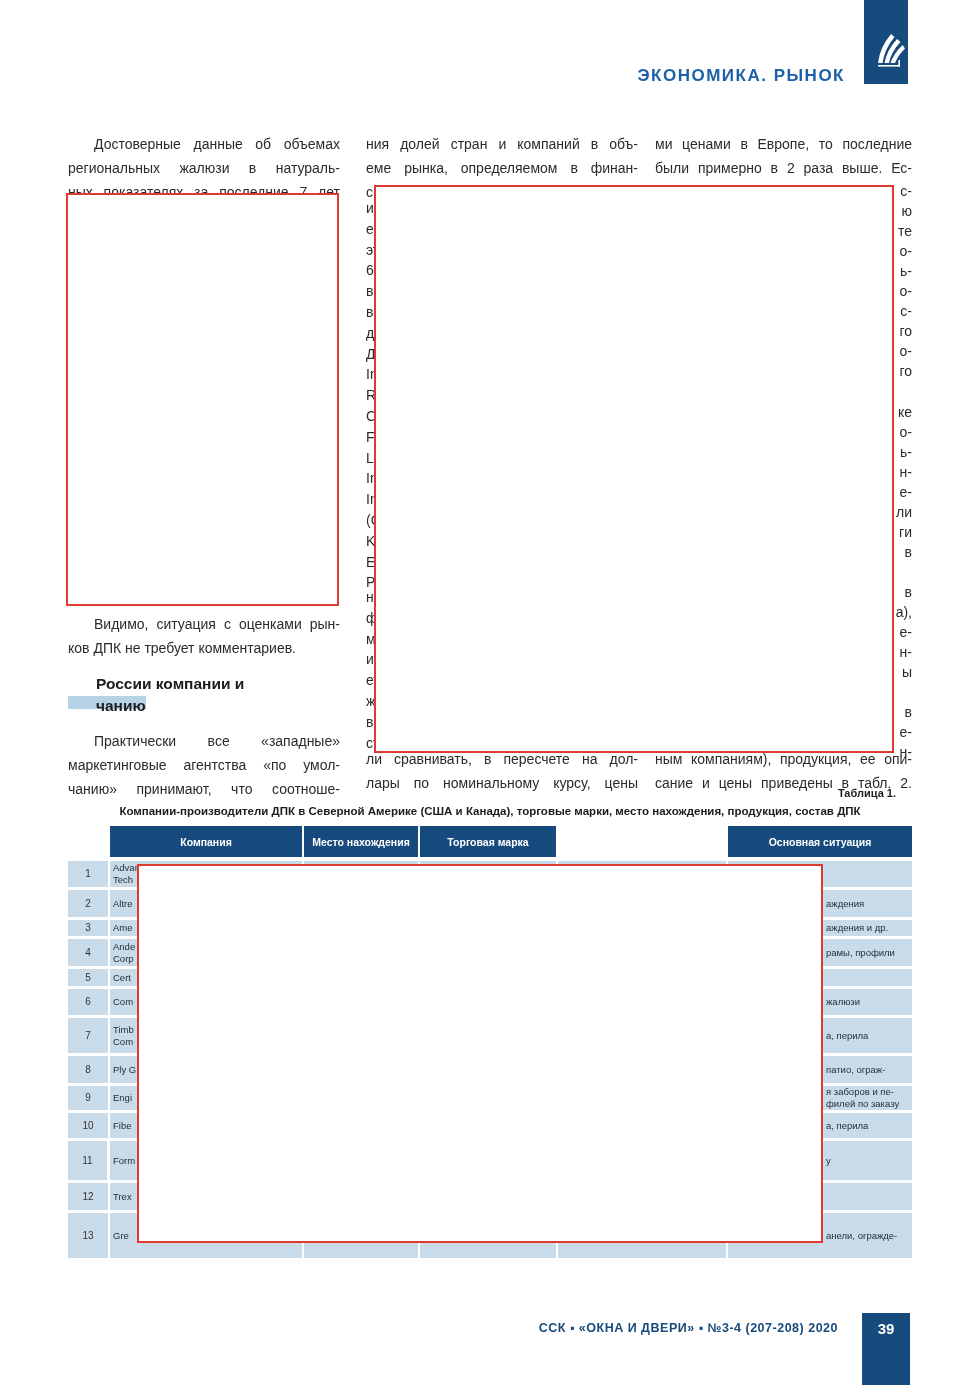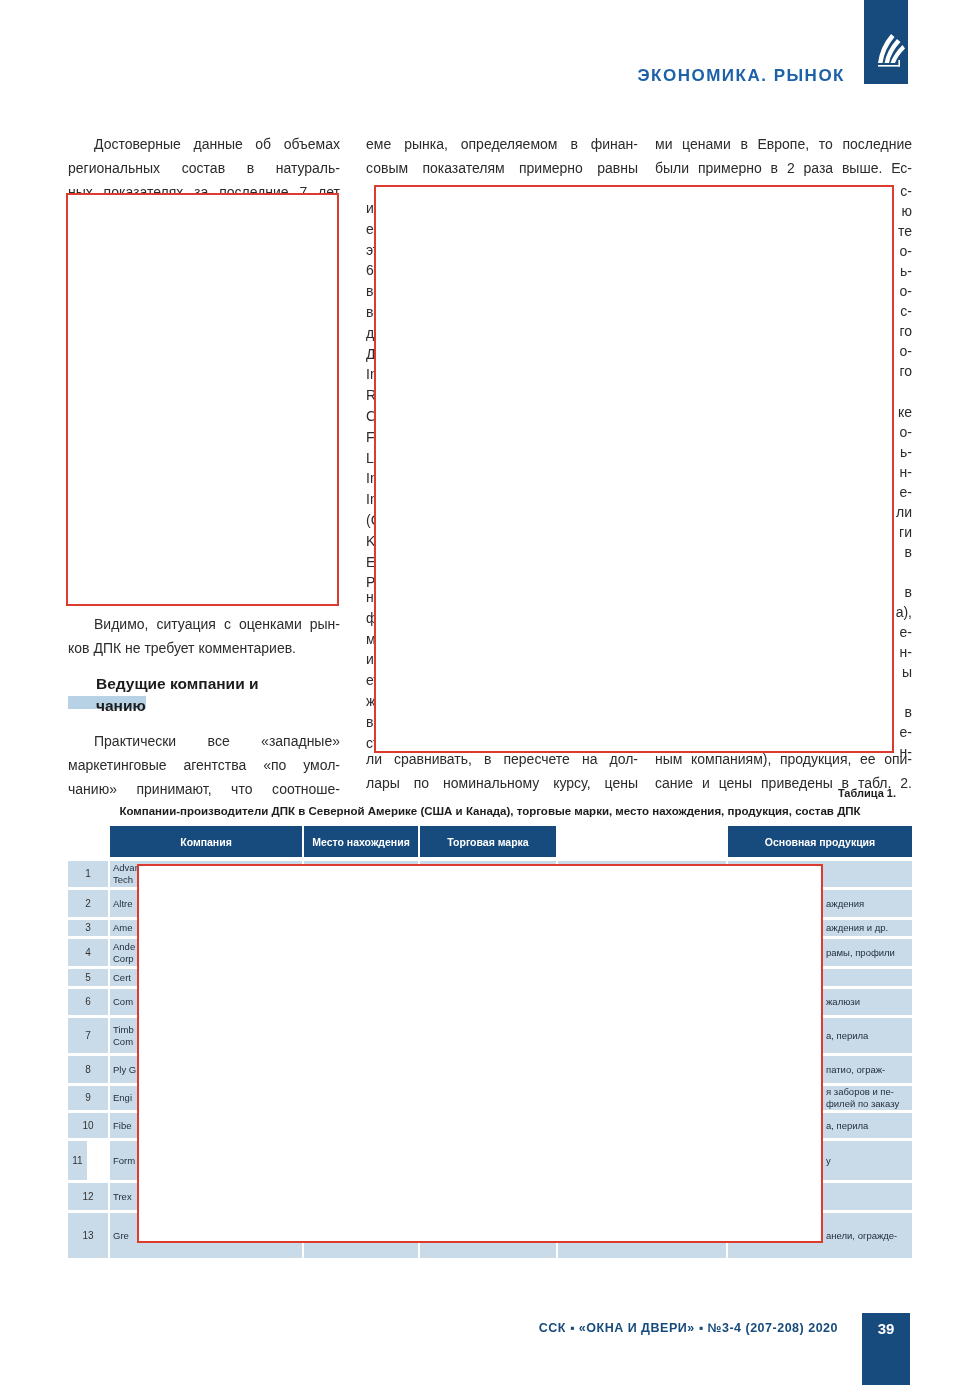--- a/index.html
+++ b/index.html
@@ -71,38 +71,39 @@
       <path d="M33 39 Q23 50 20.5 63 L25 63 Q27 52 36.5 42 Z" fill="#fff"></path>
       <path d="M38.5 45 Q29.5 54 26.5 63 L31 63 Q33.5 56 41 48.5 Z" fill="#fff"></path>
       <path d="M14 65 L36 65 L36 66.6 L14 66.6 Z" fill="#fff"></path>
       <path d="M34.4 60 L36 60 L36 66.6 L34.4 66.6 Z" fill="#fff"></path>
     </svg>
   </div>
 
   <div class="hl-bar"></div>
   <div id="c1p1" class="tcol">
       <div class="ln jl" style="text-indent: 26px;">Достоверные данные об объемах</div>
-      <div class="ln jl">региональных состав в натураль-</div>
+      <div class="ln jl">региональных жалюзи в натураль-</div>
       <div class="ln jl">ных показателях за последние 7 лет</div>
     </div>
   <div id="c1p2" class="tcol">
       <div class="ln jl" style="text-indent: 26px;">Видимо, ситуация с оценками рын-</div>
       <div class="ln">ков ДПК не требует комментариев.</div>
     </div>
   <div id="c1h" class="tcol">
-      <div class="ln">Ведущие компании и</div>
+      <div class="ln">России компании и</div>
       <div class="ln">чанию</div>
     </div>
   <div id="c1p3" class="tcol">
       <div class="ln jl" style="text-indent: 26px;">Практически все «западные»</div>
       <div class="ln jl">маркетинговые агентства «по умол-</div>
       <div class="ln jl">чанию» принимают, что соотноше-</div>
     </div>
 
   <div id="c2top" class="tcol">
+      <div class="ln jl">ния долей стран и компаний в объ-</div>
       <div class="ln jl">еме рынка, определяемом в финан-</div>
       <div class="ln jl">совым показателям примерно равны</div>
     </div>
   <div id="fragsA" class="frag-stack">
       <div class="frag" style="top: 0px;">их</div>
       <div class="frag" style="top: 20.8px;">ем</div>
       <div class="frag" style="top: 41.6px;">эт</div>
       <div class="frag" style="top: 62.4px;">60</div>
       <div class="frag" style="top: 83.2px;">во</div>
       <div class="frag" style="top: 104px;">ве</div>
@@ -176,21 +177,21 @@
     </div>
 
   <div class="tbl-caption">Таблица 1.</div>
   <div class="tbl-title">Компании-производители ДПК в Северной Америке (США и Канада), торговые марки, место нахождения, продукция, состав ДПК</div>
   <div id="table-layer">
       <div class="th" style="left: 68px; width: 40px; top: 826px; height: 31px; margin-left: 45px;">№ п/п</div>
       <div class="th" style="left: 110px; width: 192px; top: 826px; height: 31px;">Компания</div>
       <div class="th" style="left: 304px; width: 114px; top: 826px; height: 31px;">Место нахождения</div>
       <div class="th" style="left: 420px; width: 136px; top: 826px; height: 31px;">Торговая марка</div>
       <div class="th" style="left: 558px; width: 168px; top: 826px; height: 31px; margin-top: 40px;">Состав ДПК (полимер)</div>
-      <div class="th" style="left: 728px; width: 184px; top: 826px; height: 31px;">Основная продукция</div>
+      <div class="th" style="left: 728px; width: 184px; top: 826px; height: 31px;">Основная ситуация</div>
       <div class="td c-num" style="left: 68px; width: 40px; top: 861px; height: 26px;">1</div>
       <div class="td c-company" style="left: 110px; width: 192px; top: 861px; height: 26px;">
         <div>Advanced Environmental R</div>
         <div>Tech</div>
       </div>
       <div class="td c-loc" style="left: 304px; width: 114px; top: 861px; height: 26px;"></div>
       <div class="td c-brand" style="left: 420px; width: 136px; top: 861px; height: 26px;"></div>
       <div class="td c-comp" style="left: 558px; width: 168px; top: 861px; height: 26px;">
         <div>Вторичный ПЭ; 35-45% древ. во-</div>
       </div>
@@ -279,21 +280,21 @@
       <div class="td c-num" style="left: 68px; width: 40px; top: 1113px; height: 25px;">10</div>
       <div class="td c-company" style="left: 110px; width: 192px; top: 1113px; height: 25px;">
         <div>Fibe</div>
       </div>
       <div class="td c-loc" style="left: 304px; width: 114px; top: 1113px; height: 25px;"></div>
       <div class="td c-brand" style="left: 420px; width: 136px; top: 1113px; height: 25px;"></div>
       <div class="td c-comp" style="left: 558px; width: 168px; top: 1113px; height: 25px;"></div>
       <div class="td c-prod" style="left: 728px; width: 184px; top: 1113px; height: 25px;">
         <div>а, перила</div>
       </div>
-      <div class="td c-num" style="left: 68px; width: 19px; top: 1141px; height: 39px;">11</div>
+      <div class="td c-num" style="left: 68px; width: 39px; top: 1141px; height: 39px;">11</div>
       <div class="td c-company" style="left: 110px; width: 192px; top: 1141px; height: 39px;">
         <div>Form</div>
       </div>
       <div class="td c-loc" style="left: 304px; width: 114px; top: 1141px; height: 39px;"></div>
       <div class="td c-brand" style="left: 420px; width: 136px; top: 1141px; height: 39px;"></div>
       <div class="td c-comp" style="left: 558px; width: 168px; top: 1141px; height: 39px;"></div>
       <div class="td c-prod" style="left: 728px; width: 184px; top: 1141px; height: 39px;">
         <div>у</div>
       </div>
       <div class="td c-num" style="left: 68px; width: 40px; top: 1183px; height: 27px;">12</div>

